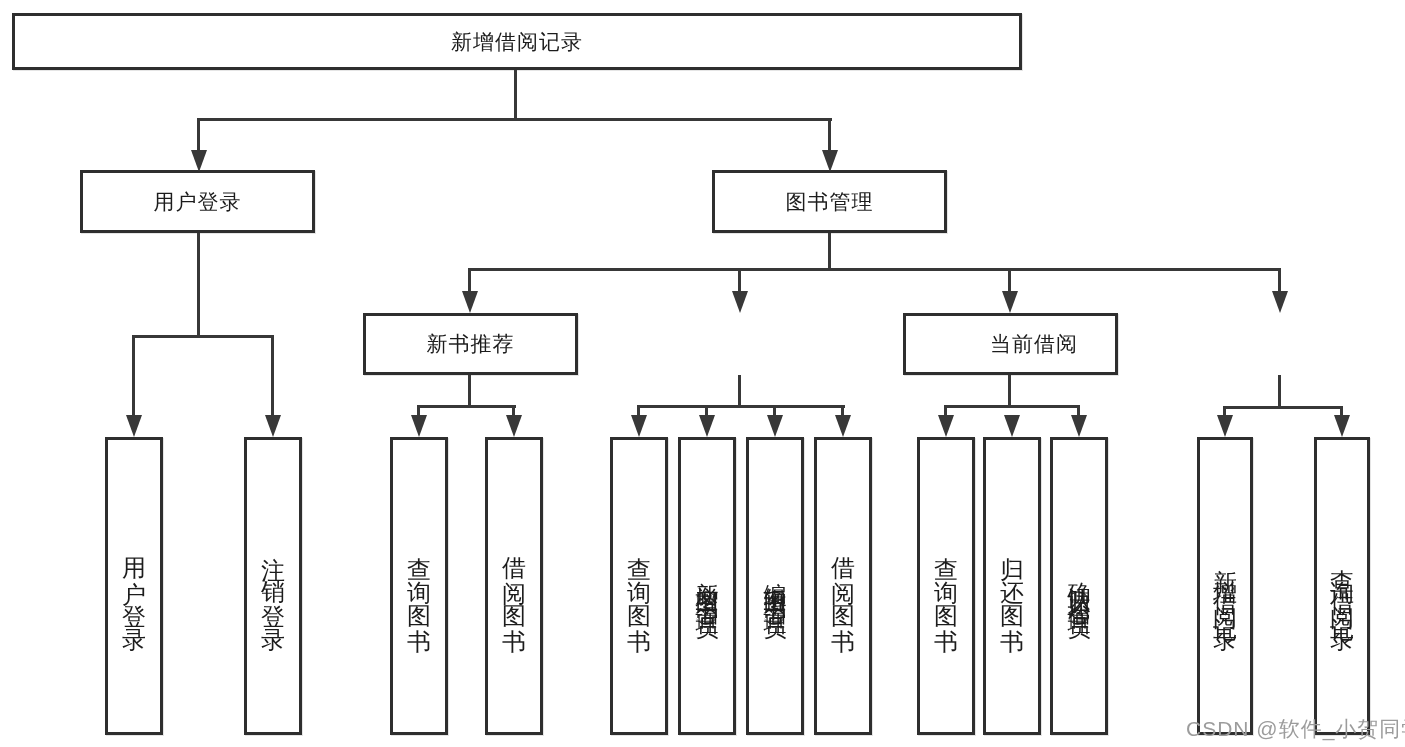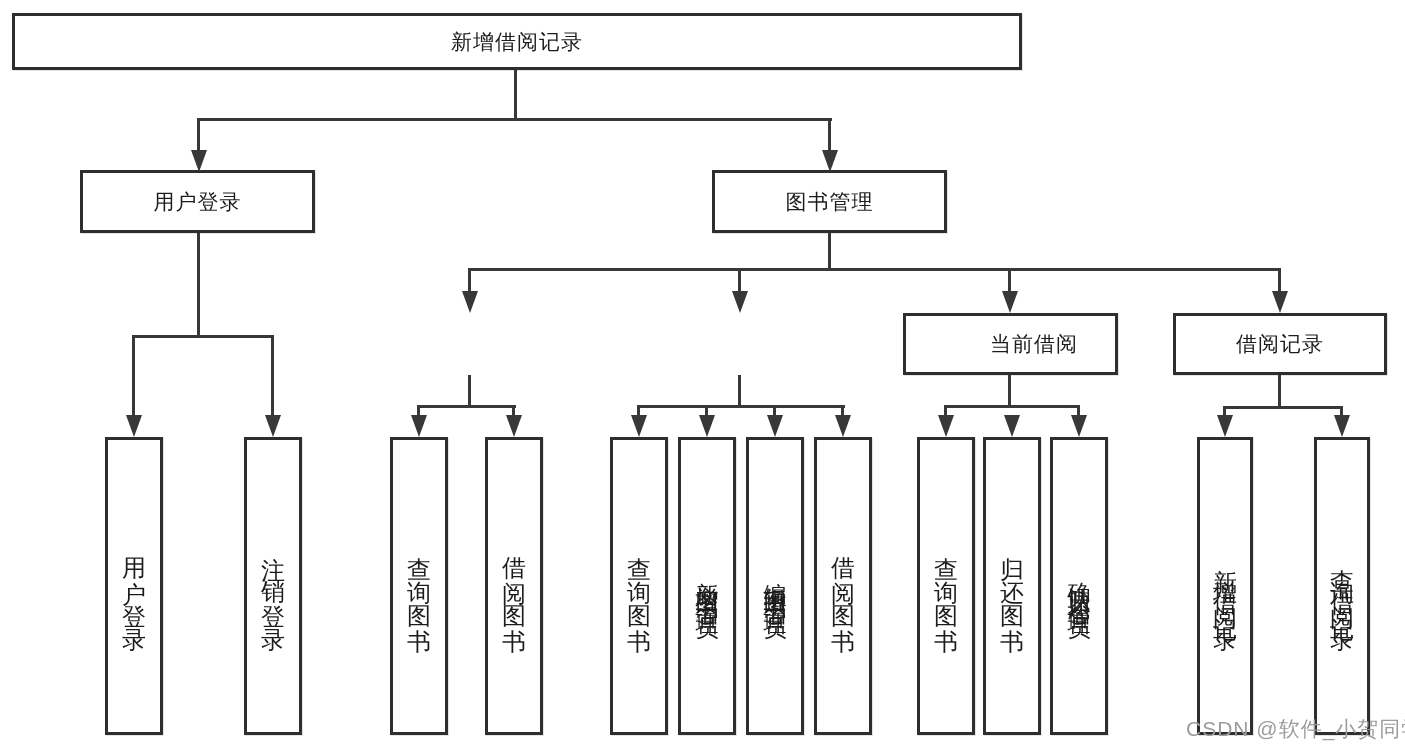--- a/index.html
+++ b/index.html
@@ -67,25 +67,25 @@
     <span>新增借阅记录</span>
   </div>
 
   <div class="box" style="left:80px;top:170px;width:235px;height:63px;">
     <span>用户登录</span>
   </div>
   <div class="box" style="left:712px;top:170px;width:235px;height:63px;font-family:Liberation Mono, monospace;">
     <span>图书管理</span>
   </div>
 
+  <div class="box" style="left:363px;top:313px;width:215px;height:62px;">
+    <span>新书推荐</span>
+  </div>
   <div class="box" style="left:903px;top:313px;width:215px;height:62px;padding-left:47px;">
     <span>当前借阅</span>
-  </div>
-  <div class="box" style="left:1173px;top:313px;width:214px;height:62px;">
-    <span>借阅记录</span>
   </div>
 
   <div class="box leaf" style="left:105px;">
     <span class="vtext">用户登录</span>
   </div>
   <div class="box leaf" style="left:244px;">
     <span class="vtext">注销登录</span>
   </div>
 
   <div class="box leaf" style="left:390px;">

